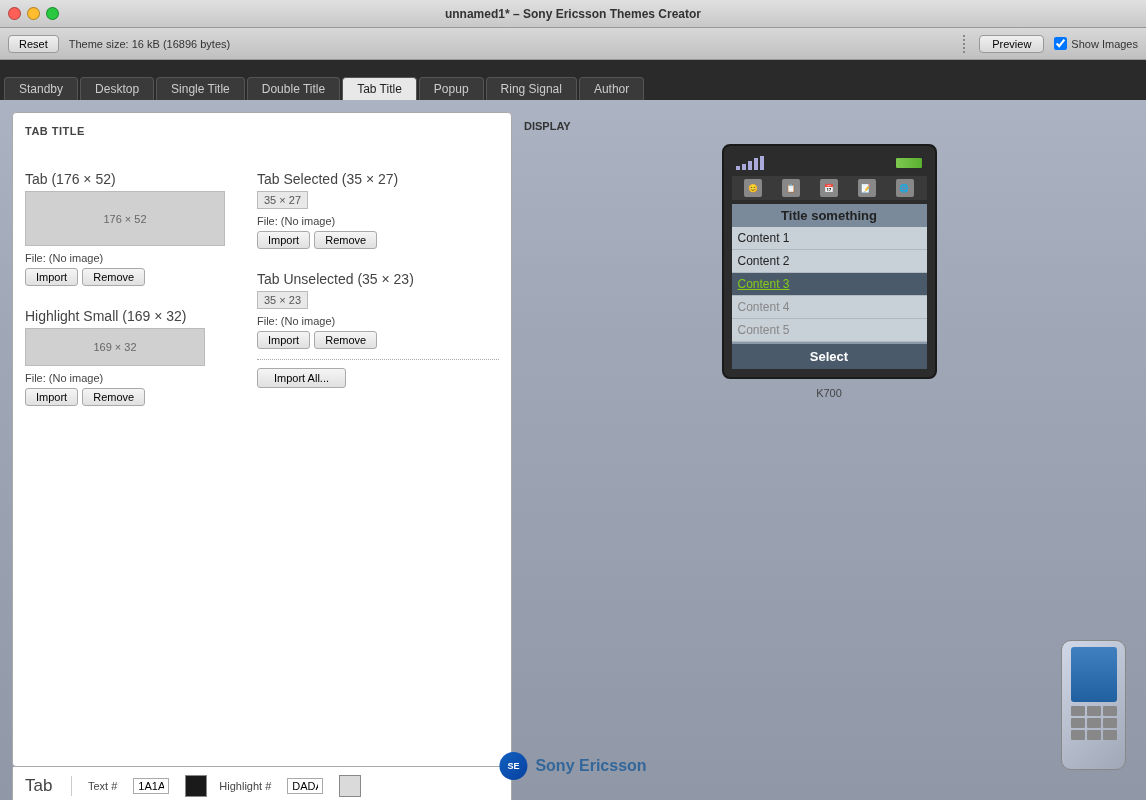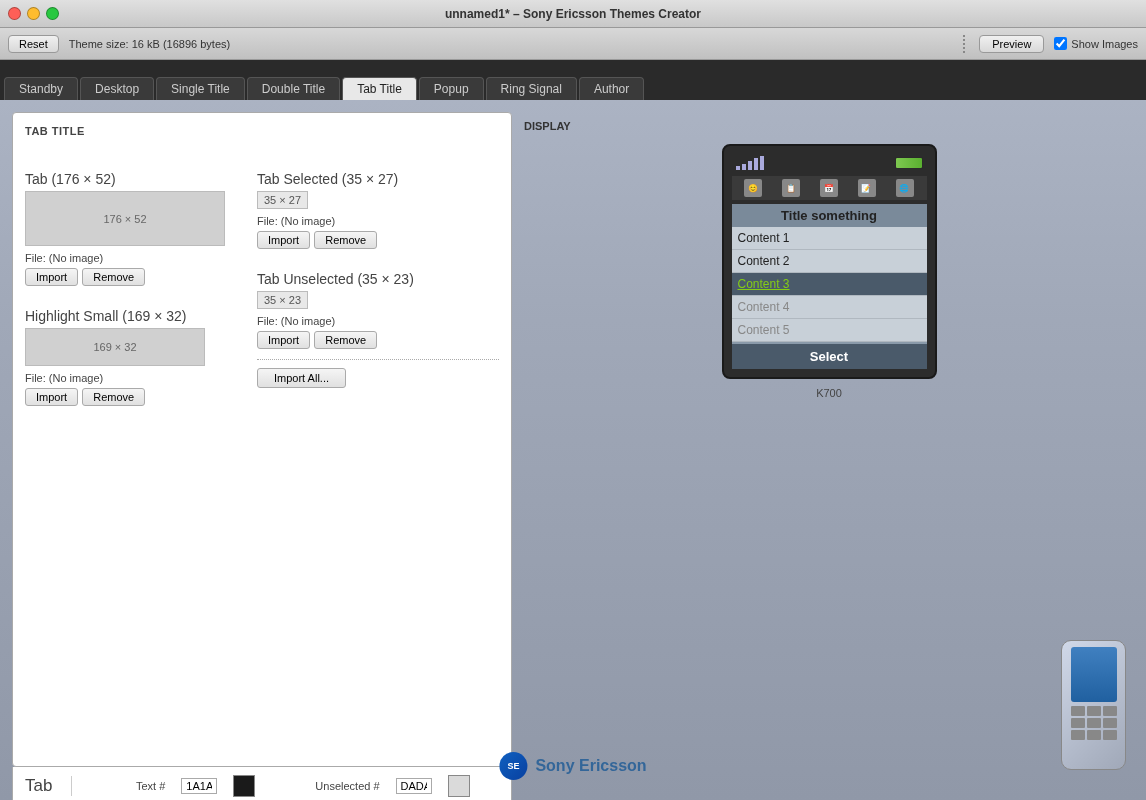--- a/index.html
+++ b/index.html
@@ -230,21 +230,20 @@
     .color-label {
       font-size: 17px;
       color: #444;
       min-width: 30px;
     }
 
     .color-section {
       display: flex;
       align-items: center;
       gap: 16px;
-      margin-left: 48px;
     }
 
     .color-text-label {
       font-size: 11px;
       color: #444;
     }
 
     .color-input {
       border: 1px solid #aaa;
       padding: 1px 4px;
@@ -588,21 +587,21 @@
 
     <div class="color-row">
       <span class="color-label">Tab</span>
       <div class="tab-title-sep"></div>
       <div class="color-section">
         <span class="color-text-label">Text #</span>
         <input class="color-input" type="text" value="1A1A1A" style="">
         <div class="color-swatch" style="background:#1a1a1a;"></div>
       </div>
       <div class="color-section">
-        <span class="color-text-label">Unselected #</span>
+        <span class="color-text-label">Highlight #</span>
         <input class="color-input" type="text" value="DADADA" style="">
         <div class="color-swatch" style="background:#dadada;"></div>
       </div>
     </div>
   </div>
 
   <div class="display-panel">
     <div class="display-title">DISPLAY</div>
 
     <div class="phone-container">

